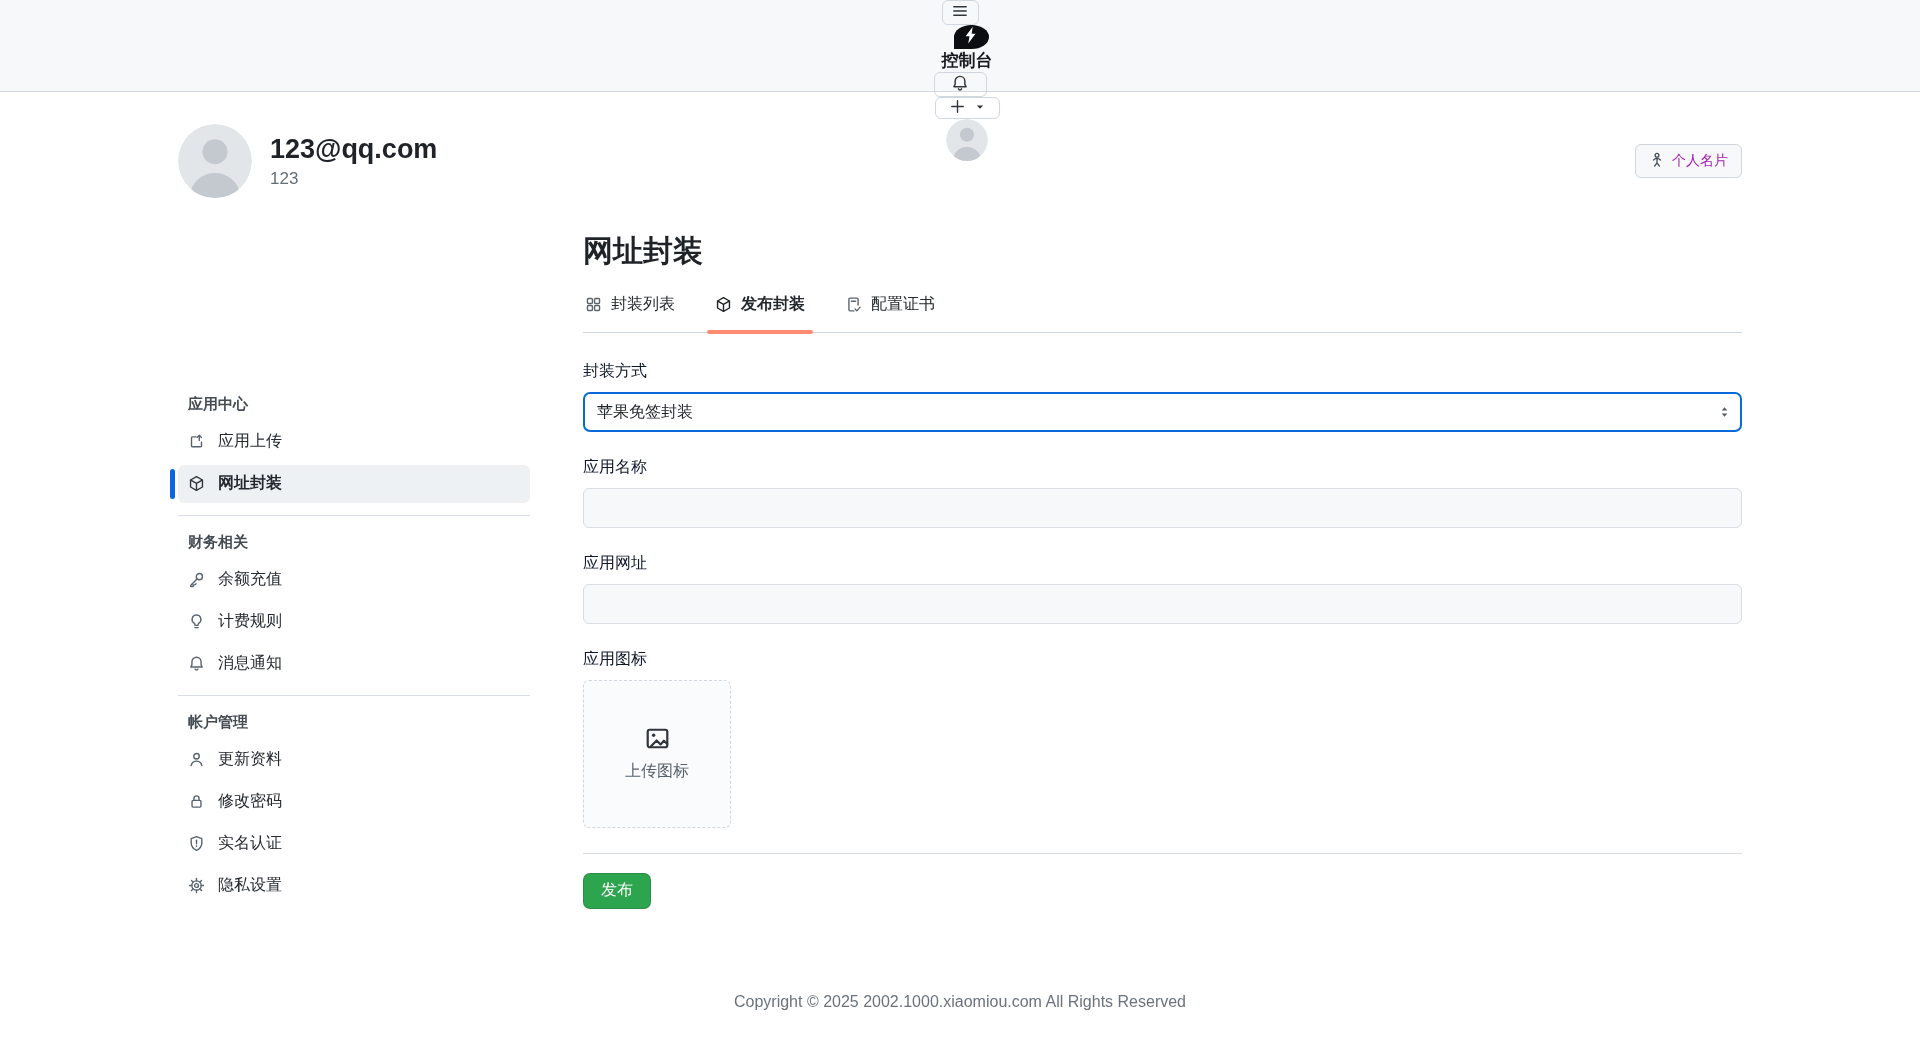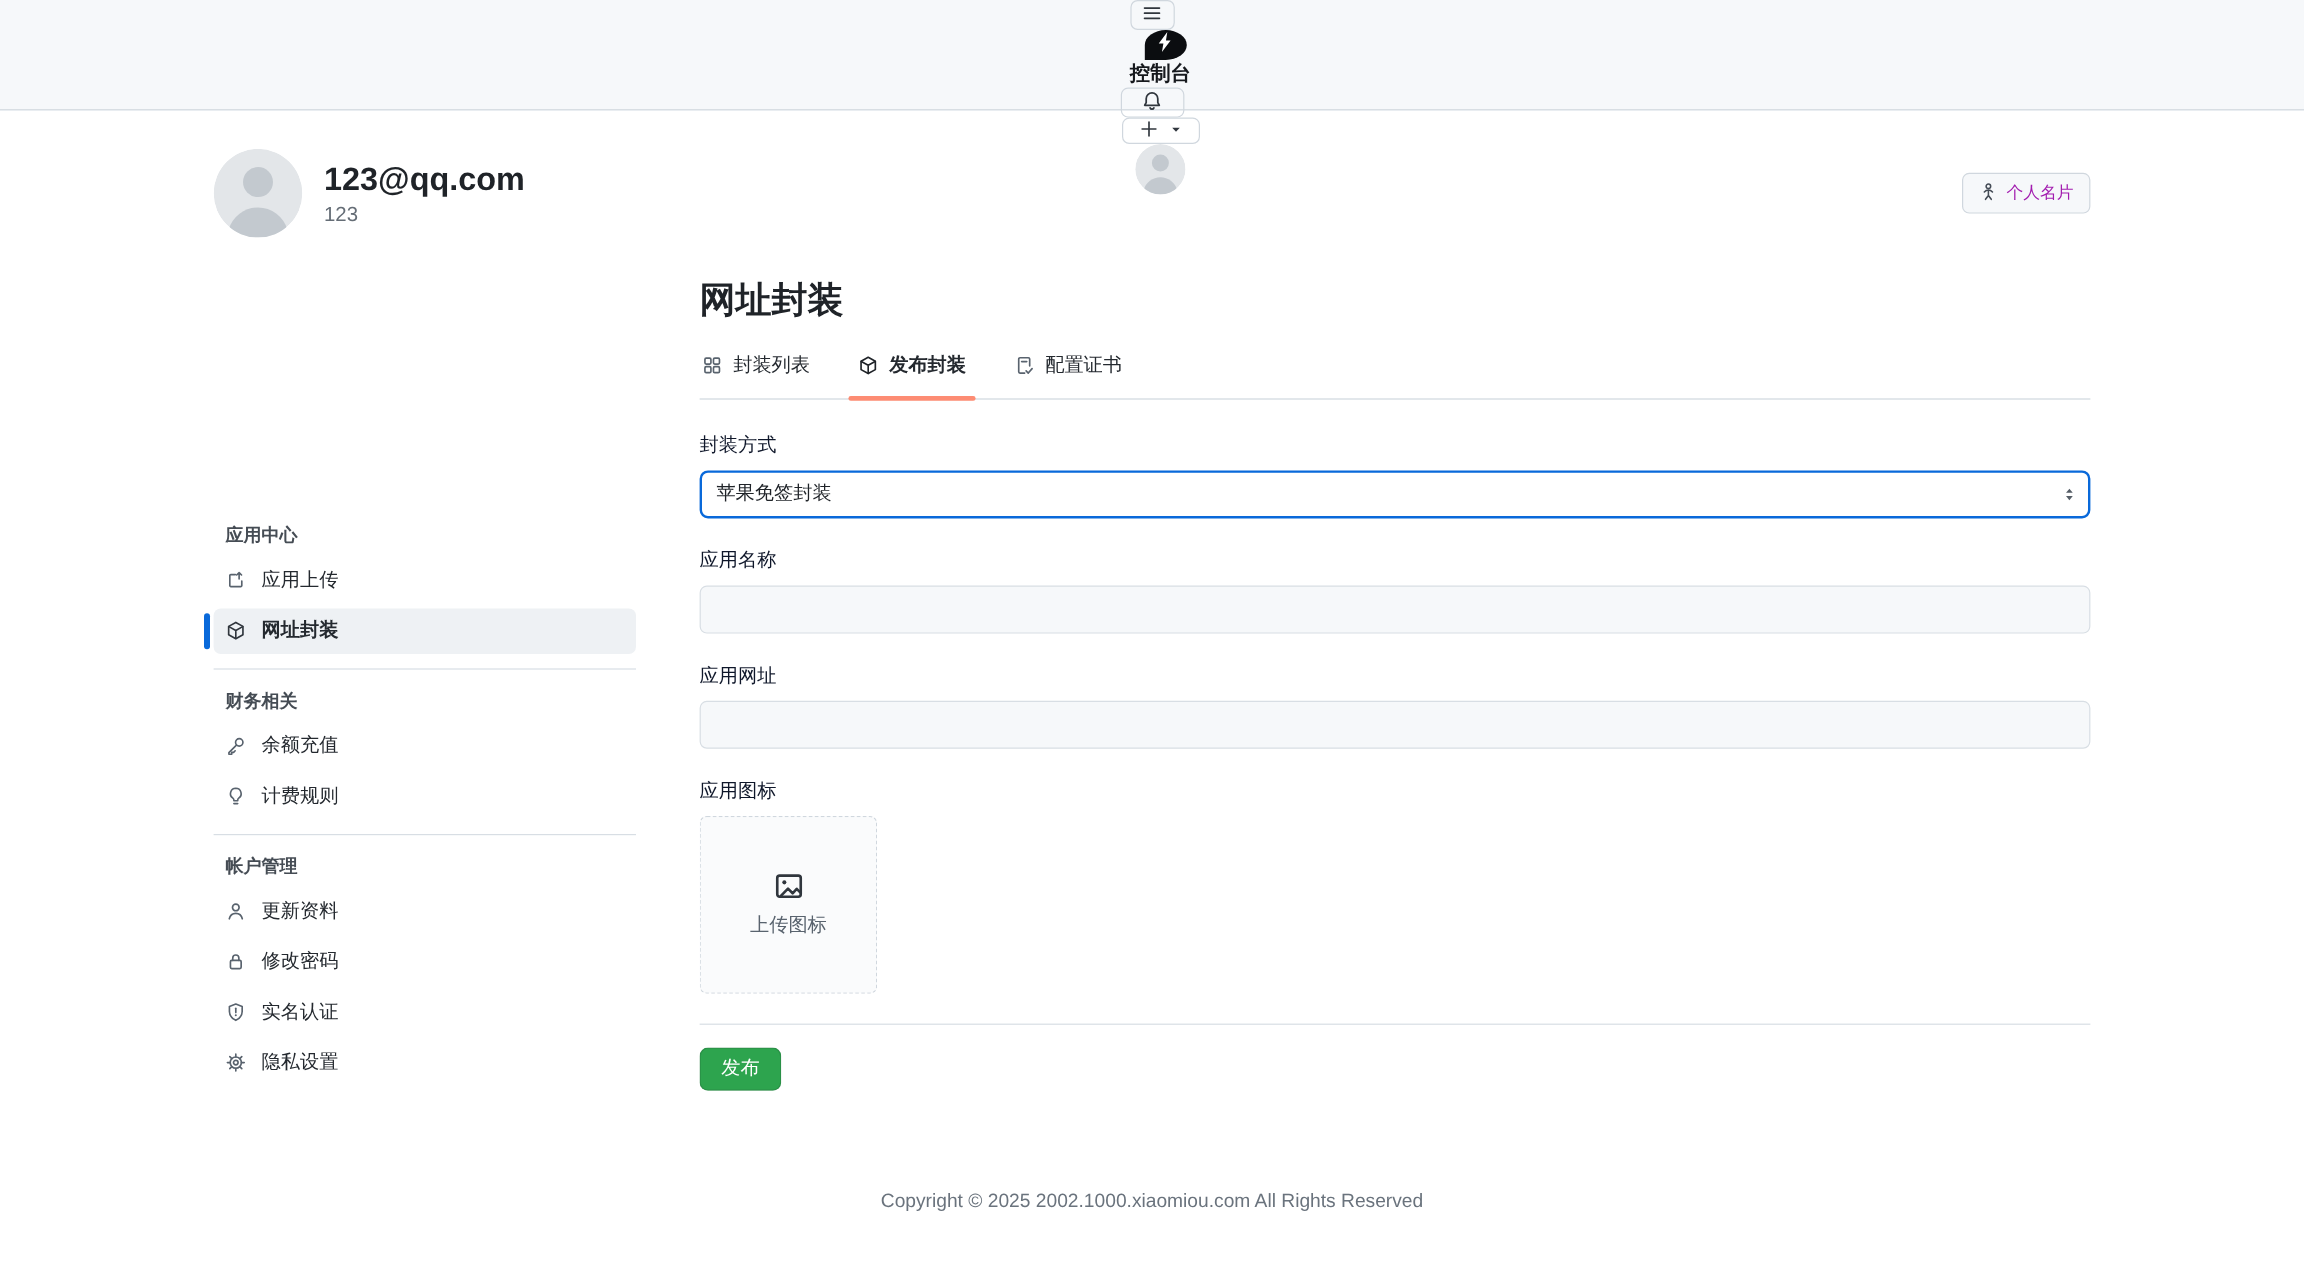--- a/index.html
+++ b/index.html
@@ -194,20 +194,29 @@
         </div>
         <div class="side-item">
           <span class="itm-icon">
             <svg viewBox="0 0 16 16" width="17" height="17">
               <path d="M8 1.8a4.2 4.2 0 0 0-2.3 7.7c.5.4.8.9.8 1.4v.7h3v-.7c0-.5.3-1 .8-1.4A4.2 4.2 0 0 0 8 1.8z" stroke="currentColor" fill="none" stroke-width="1.3" stroke-linecap="round" stroke-linejoin="round"></path>
               <path d="M6.5 13.8h3" stroke="currentColor" fill="none" stroke-width="1.3" stroke-linecap="round" stroke-linejoin="round"></path>
             </svg>
           </span>
           <span>计费规则</span>
         </div>
+        <div class="side-item">
+          <span class="itm-icon">
+            <svg viewBox="0 0 16 16" width="17" height="17">
+              <path d="M8 2.1a4.3 4.3 0 0 0-4.3 4.3v2.9l-1.1 2h10.8l-1.1-2V6.4A4.3 4.3 0 0 0 8 2.1z" stroke="currentColor" fill="none" stroke-width="1.3" stroke-linecap="round" stroke-linejoin="round"></path>
+              <path d="M6.6 13.2a1.5 1.5 0 0 0 2.8 0" stroke="currentColor" fill="none" stroke-width="1.3" stroke-linecap="round" stroke-linejoin="round"></path>
+            </svg>
+          </span>
+          <span>消息通知</span>
+        </div>
         <hr class="side-divider">
         <div class="side-section-label">帐户管理</div>
         <div class="side-item">
           <span class="itm-icon">
             <svg viewBox="0 0 16 16" width="17" height="17">
               <circle cx="8" cy="4.9" r="2.6" stroke="currentColor" fill="none" stroke-width="1.3" stroke-linecap="round" stroke-linejoin="round"></circle>
               <path d="M2.9 13.8c.6-2.8 2.7-4.3 5.1-4.3s4.5 1.5 5.1 4.3" stroke="currentColor" fill="none" stroke-width="1.3" stroke-linecap="round" stroke-linejoin="round"></path>
             </svg>
           </span>
           <span>更新资料</span>

